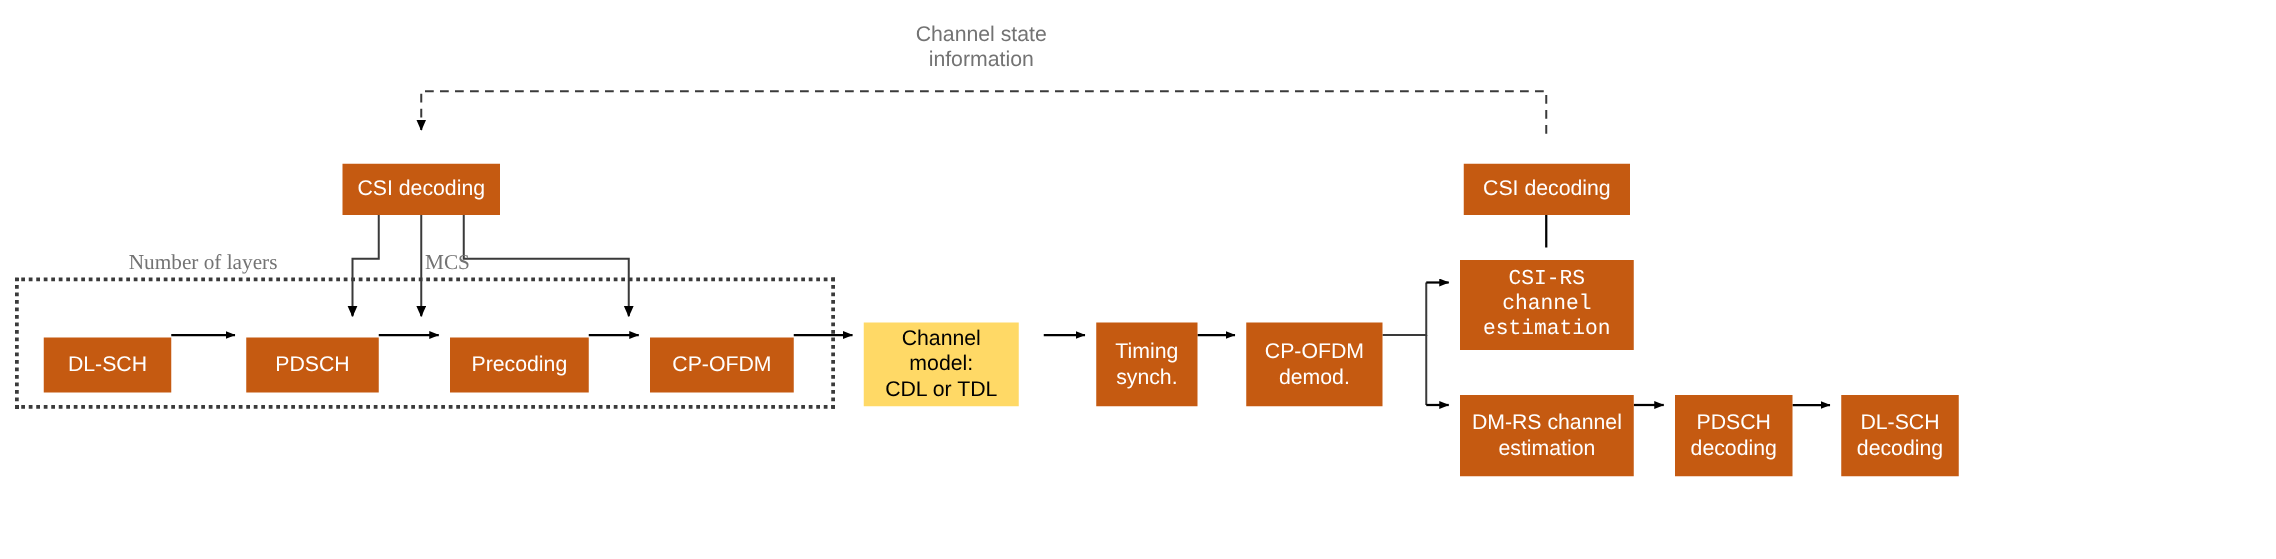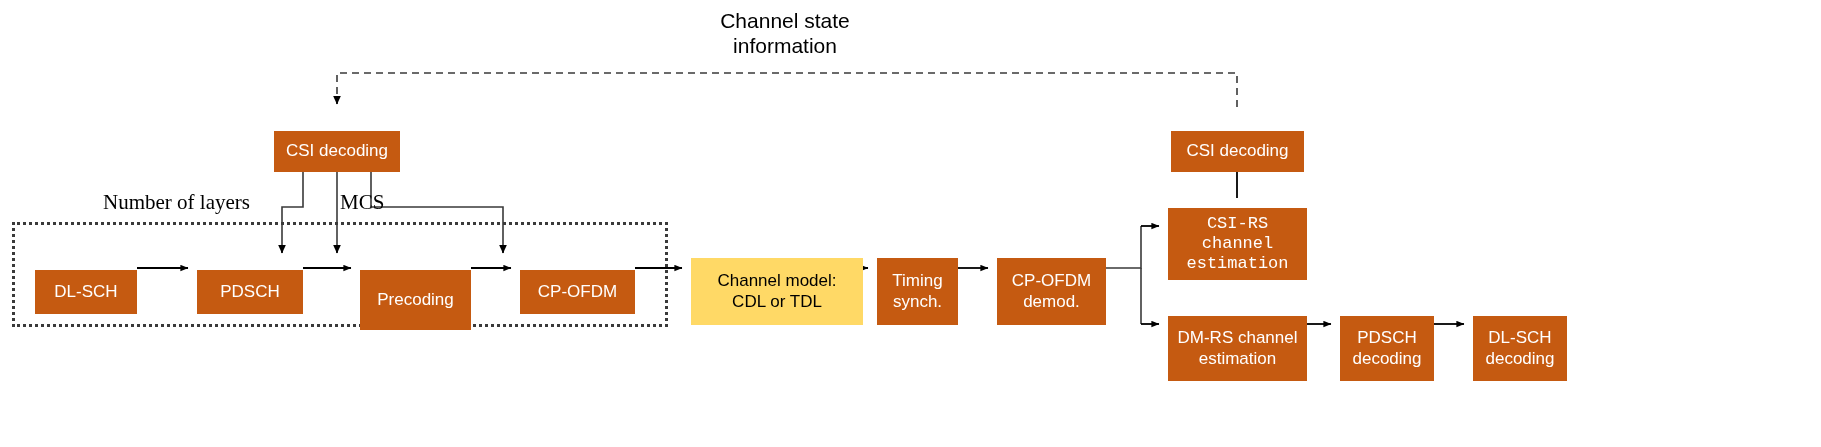--- a/index.html
+++ b/index.html
@@ -7,22 +7,22 @@
        font-family:"Liberation Sans",sans-serif;}
   #stage{position:absolute;left:0;top:0;width:1821px;height:447px;}
   svg#wires{position:absolute;left:0;top:0;width:1821px;height:447px;pointer-events:none;}
 
   .box{position:absolute;display:flex;align-items:center;justify-content:center;
        text-align:center;color:#ffffff;font-size:17px;line-height:1.18;
        box-sizing:border-box;padding:2px 4px;margin-top:24px;}
   .box.orange{background:#C55A11;}
   .box.yellow{background:#FFD966;color:#000000;}
 
-  .caption{position:absolute;color:#000000;font-size:21px;line-height:1.2;
-           text-align:center;white-space:pre-line;}
+  .caption{position:absolute;color:#737373;font-size:17px;line-height:1.2;
+           text-align:center;white-space:pre-line;margin-top:10px;}
   .caption.left{text-align:left;white-space:nowrap;font-family:Liberation Serif, serif;}
 
   .group-dotted{position:absolute;border:3px dotted #3a3a3a;box-sizing:border-box;}
 </style>
 </head>
 <body>
 
 <div id="stage">
 
   <div class="group-dotted" style="left:12px;top:222px;width:656px;height:105px;"></div>
@@ -85,25 +85,25 @@
       <path d="M1434,324 L1464,324" marker-end="url(#ah)"></path>
     </g>
   </svg>
 
   <div class="box orange" style="left:274px;top:107px;width:126px;height:41px;">CSI decoding</div>
 
   <div class="box orange" style="left:35px;top:246px;width:102px;height:44px;">DL-SCH</div>
 
   <div class="box orange" style="left:197px;top:246px;width:106px;height:44px;">PDSCH</div>
 
-  <div class="box orange" style="left:360px;top:246px;width:111px;height:60px;">Precoding</div>
+  <div class="box orange" style="left:360px;top:246px;width:111px;height:44px;">Precoding</div>
 
   <div class="box orange" style="left:520px;top:246px;width:115px;height:44px;">CP-OFDM</div>
 
-  <div class="box yellow" style="left:691px;top:234px;width:172px;height:67px;white-space:pre-line;">Channel model:
+  <div class="box yellow" style="left:691px;top:234px;width:124px;height:67px;white-space:pre-line;">Channel model:
 CDL or TDL</div>
 
   <div class="box orange" style="left:877px;top:234px;width:81px;height:67px;white-space:pre-line;">Timing
 synch.</div>
 
   <div class="box orange" style="left:997px;top:234px;width:109px;height:67px;white-space:pre-line;">CP-OFDM
 demod.</div>
 
   <div class="box orange" style="left:1168px;top:184px;width:139px;height:72px;white-space:pre-line;font-family:Liberation Mono, monospace;">CSI-RS channel
 estimation</div>

